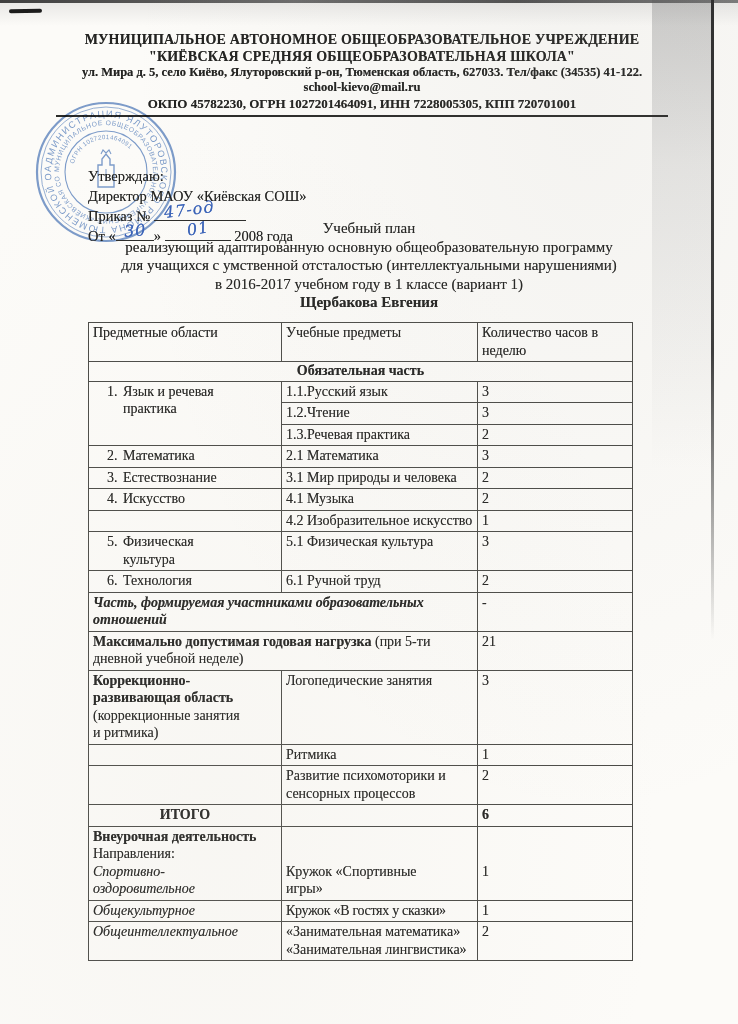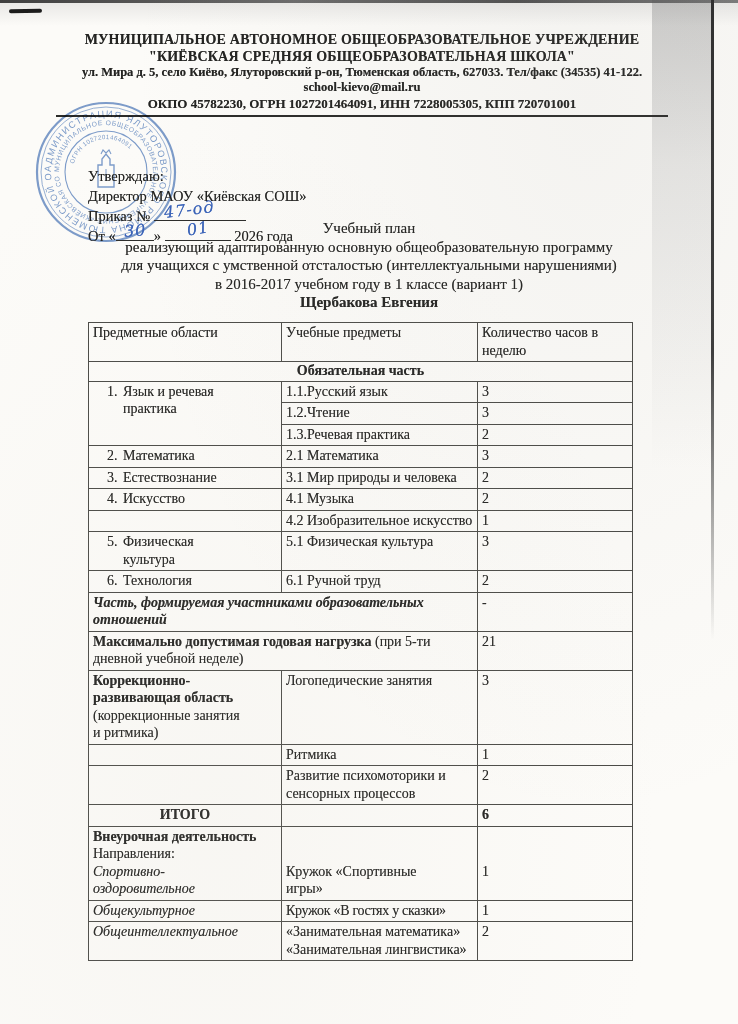--- a/index.html
+++ b/index.html
@@ -114,21 +114,21 @@
     <div>Директор МАОУ «Киёвская СОШ»</div>
     <div>
       <span>Приказ №</span>
       <span class="blank" style="width:92px;">
         <span class="hand" style="left:10px;top:-6px;transform:rotate(-7deg);">47-од</span>
       </span>
     </div>
     <div>
       <span>От «</span><span class="blank" style="width:38px;"><span class="hand" style="left:8px;top:-5px;transform:rotate(-4deg);">30</span></span><span>»</span>
       <span class="blank" style="width:66px;"><span class="hand" style="left:22px;top:-7px;transform:rotate(-10deg);">01</span></span>
-      <span>2026 года</span>
+      <span>2008 года</span>
     </div>
   </div>
 
   <div class="doc-title">
     <div>Учебный план</div>
     <div>реализующий адаптированную основную  общеобразовательную  программу</div>
     <div>для учащихся с умственной отсталостью (интеллектуальными нарушениями)</div>
     <div>в 2016-2017 учебном году в 1 классе (вариант 1)</div>
     <div class="b">Щербакова Евгения</div>
   </div>

